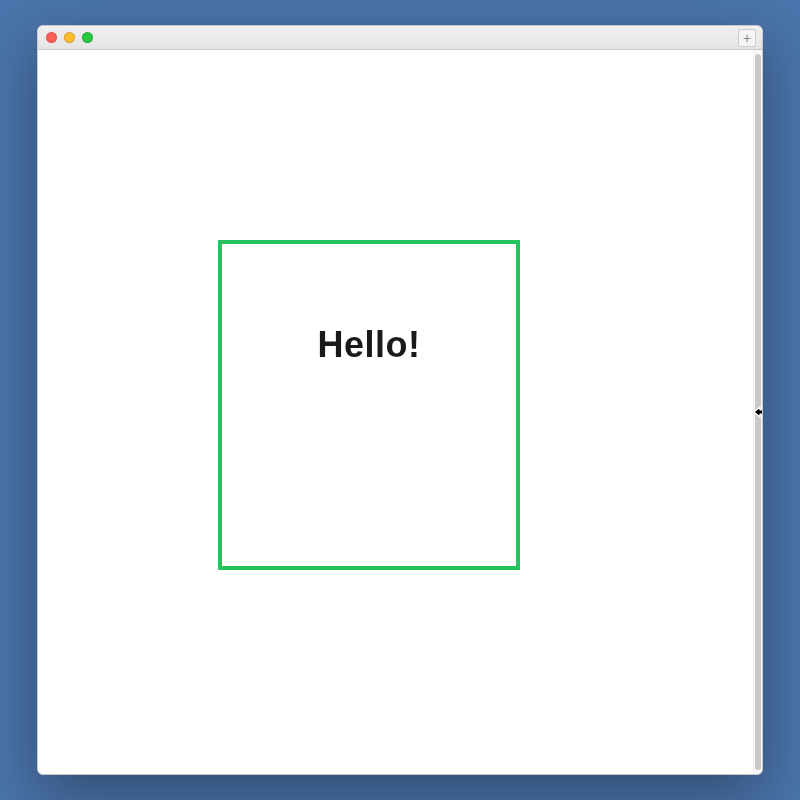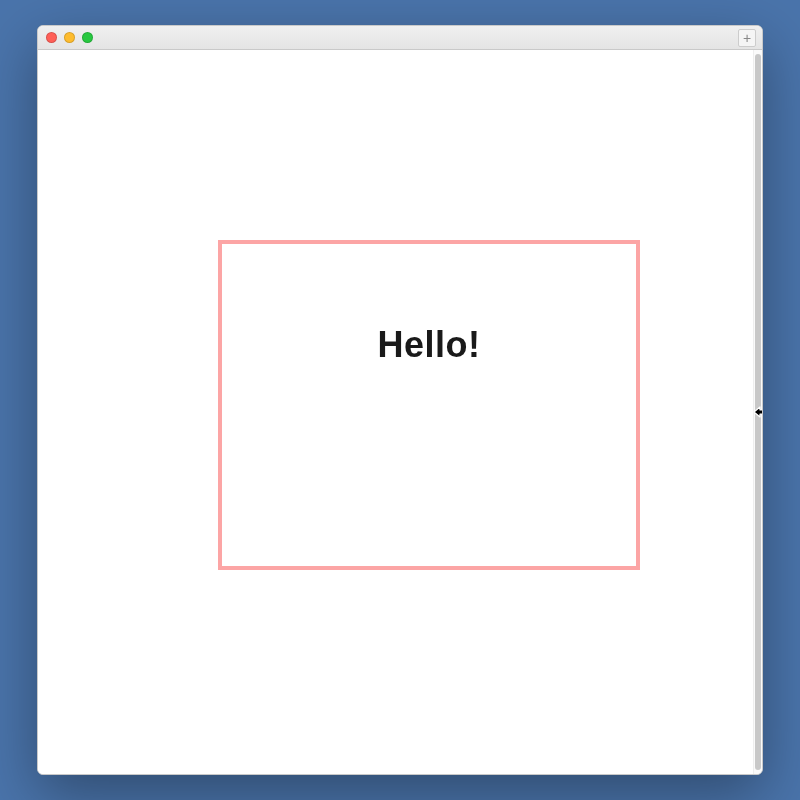--- a/index.html
+++ b/index.html
@@ -96,24 +96,24 @@
       top: 4px;
       bottom: 4px;
       left: 1px;
       right: 1px;
       background: #c8c8c8;
       border-radius: 4px;
     }
 
     .red-box {
       position: absolute;
-      border: 4px solid #fca5a5;
+      border: 4px solid #22c55e;
       left: 180px;
       top: 190px;
-      width: 422px;
+      width: 302px;
       height: 330px;
       padding-top: 80px;
       text-align: center;
     }
 
     .hello-text {
       font-size: 36px;
       font-weight: 800;
       color: #1a1a1a;
       letter-spacing: 0.5px;

